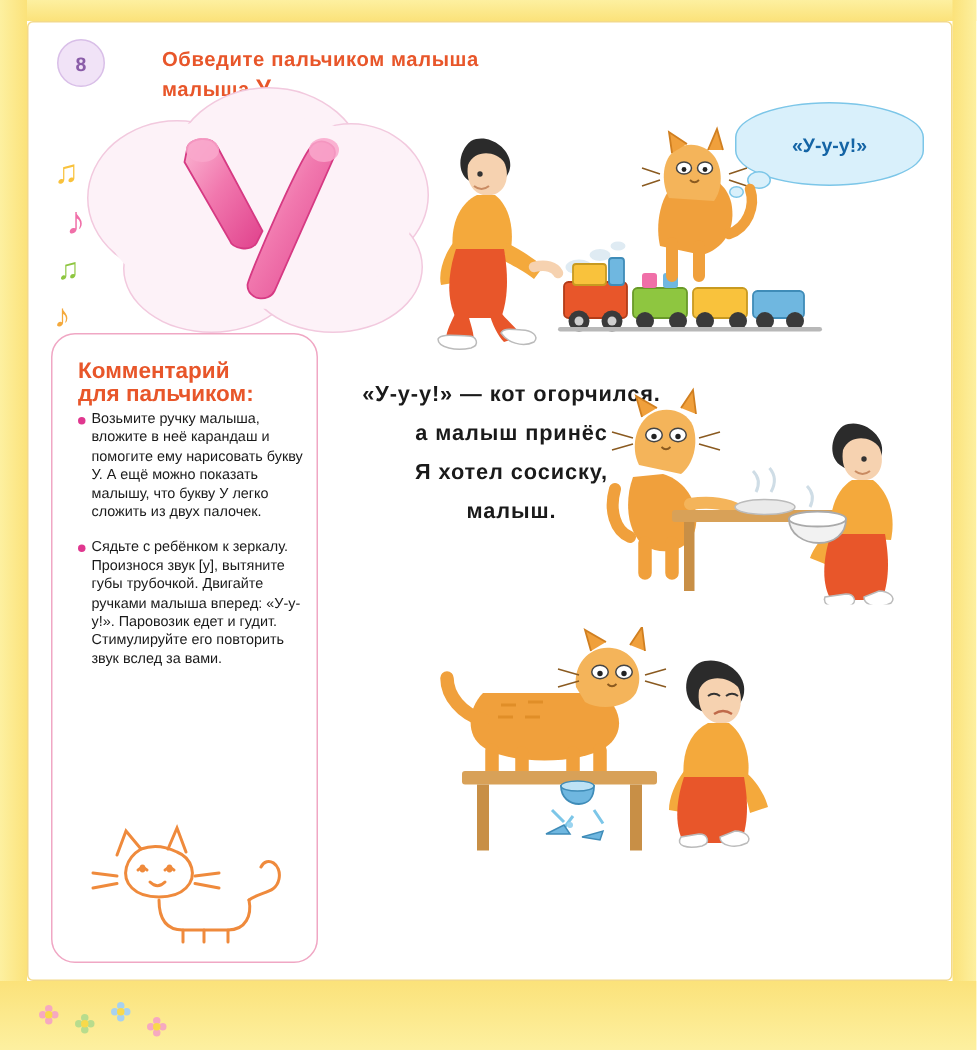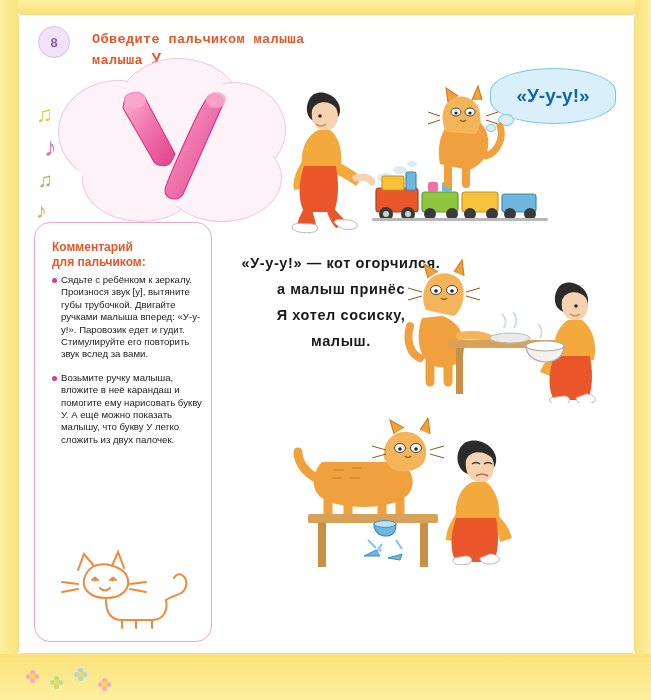--- a/index.html
+++ b/index.html
@@ -80,28 +80,27 @@
     border-radius: 50%;
     background: #f1e3f7;
     border: 1px solid #d9bfe8;
     color: #8a5ca8;
     font-size: 13px;
     font-weight: bold;
     display: flex; align-items: center; justify-content: center;
   }
   #task-title {
     position: absolute;
-    left: 92px; top: 30px;
+    left: 108px; top: 30px;
     width: 330px;
     color: #e8562a;
     font-size: 13.5px;
     font-weight: bold;
     line-height: 20px;
     letter-spacing: 0.4px;
-    font-family: Liberation Mono, monospace;
   }
   #task-title .letter {
     color: #e8562a;
     font-size: 16px;
   }
 
   
   #trace-cloud {
     position: absolute;
     left: 52px; top: 56px;
@@ -144,21 +143,21 @@
     width: 178px; height: 420px;
     border: 1.5px solid #f0a7c4;
     border-radius: 16px 16px 16px 16px;
     background: #ffffff;
   }
   #comment-title {
     position: absolute;
     left: 52px; top: 240px;
     width: 160px;
     color: #e8562a;
-    font-size: 12px;
+    font-size: 15px;
     font-weight: bold;
     line-height: 15px;
   }
   #comment-list {
     position: absolute;
     left: 52px; top: 274px;
     width: 150px;
     font-size: 9.6px;
     line-height: 12.4px;
     color: #1a1a1a;
@@ -195,21 +194,21 @@
     left: 0; top: 0; right: 0; bottom: 0;
     background: #d9f0fb;
     border: 1.5px solid #7cc6e8;
     border-radius: 50% / 42%;
   }
   .bubble-text {
     position: absolute;
     left: 0; top: 0; right: 0; bottom: 0;
     display: flex; align-items: center; justify-content: center;
     color: #1464a5;
-    font-size: 19px;
+    font-size: 13px;
     font-weight: bold;
   }
   .bubble-tail {
     position: absolute;
     background: #d9f0fb;
     border: 1.5px solid #7cc6e8;
     border-radius: 50%;
   }
 
   
@@ -313,25 +312,25 @@
   </div>
 
   <div id="comment-box"></div>
   <div id="comment-title">
     <div>Комментарий</div>
     <div>для пальчиком:</div>
   </div>
   <div id="comment-list">
     <div class="item">
       <span class="bullet"></span>
-      <span>Сядьте с ребёнком к зеркалу. Произнося звук [у], вытяните губы трубочкой. Двигайте ручками малыша вперед: «У-у-у!». Паровозик едет и гудит. Стимулируйте его повторить звук вслед за вами.</span>
+      <span>Возьмите ручку малыша, вложите в неё карандаш и помогите ему нарисовать букву У. А ещё можно показать малышу, что букву У легко сложить из двух палочек.</span>
     </div>
     <div class="item">
       <span class="bullet"></span>
-      <span>Возьмите ручку малыша, вложите в неё карандаш и помогите ему нарисовать букву У. А ещё можно показать малышу, что букву У легко сложить из двух палочек.</span>
+      <span>Сядьте с ребёнком к зеркалу. Произнося звук [у], вытяните губы трубочкой. Двигайте ручками малыша вперед: «У-у-у!». Паровозик едет и гудит. Стимулируйте его повторить звук вслед за вами.</span>
     </div>
   </div>
 
   <div id="cat-outline">
     <svg width="150" height="92" viewBox="0 0 150 92">
       <g fill="none" stroke="#ef8a3c" stroke-width="2" stroke-linecap="round">
         <path d="M30 30 L36 14 L46 26"></path>
         <path d="M64 26 L70 12 L76 28"></path>
         <path d="M46 26 C36 32 32 44 40 52 C48 60 68 60 76 52 C84 44 80 32 70 28 C62 24 54 23 46 26 Z"></path>
         <path d="M44 40 q3 -3 6 0"></path>

